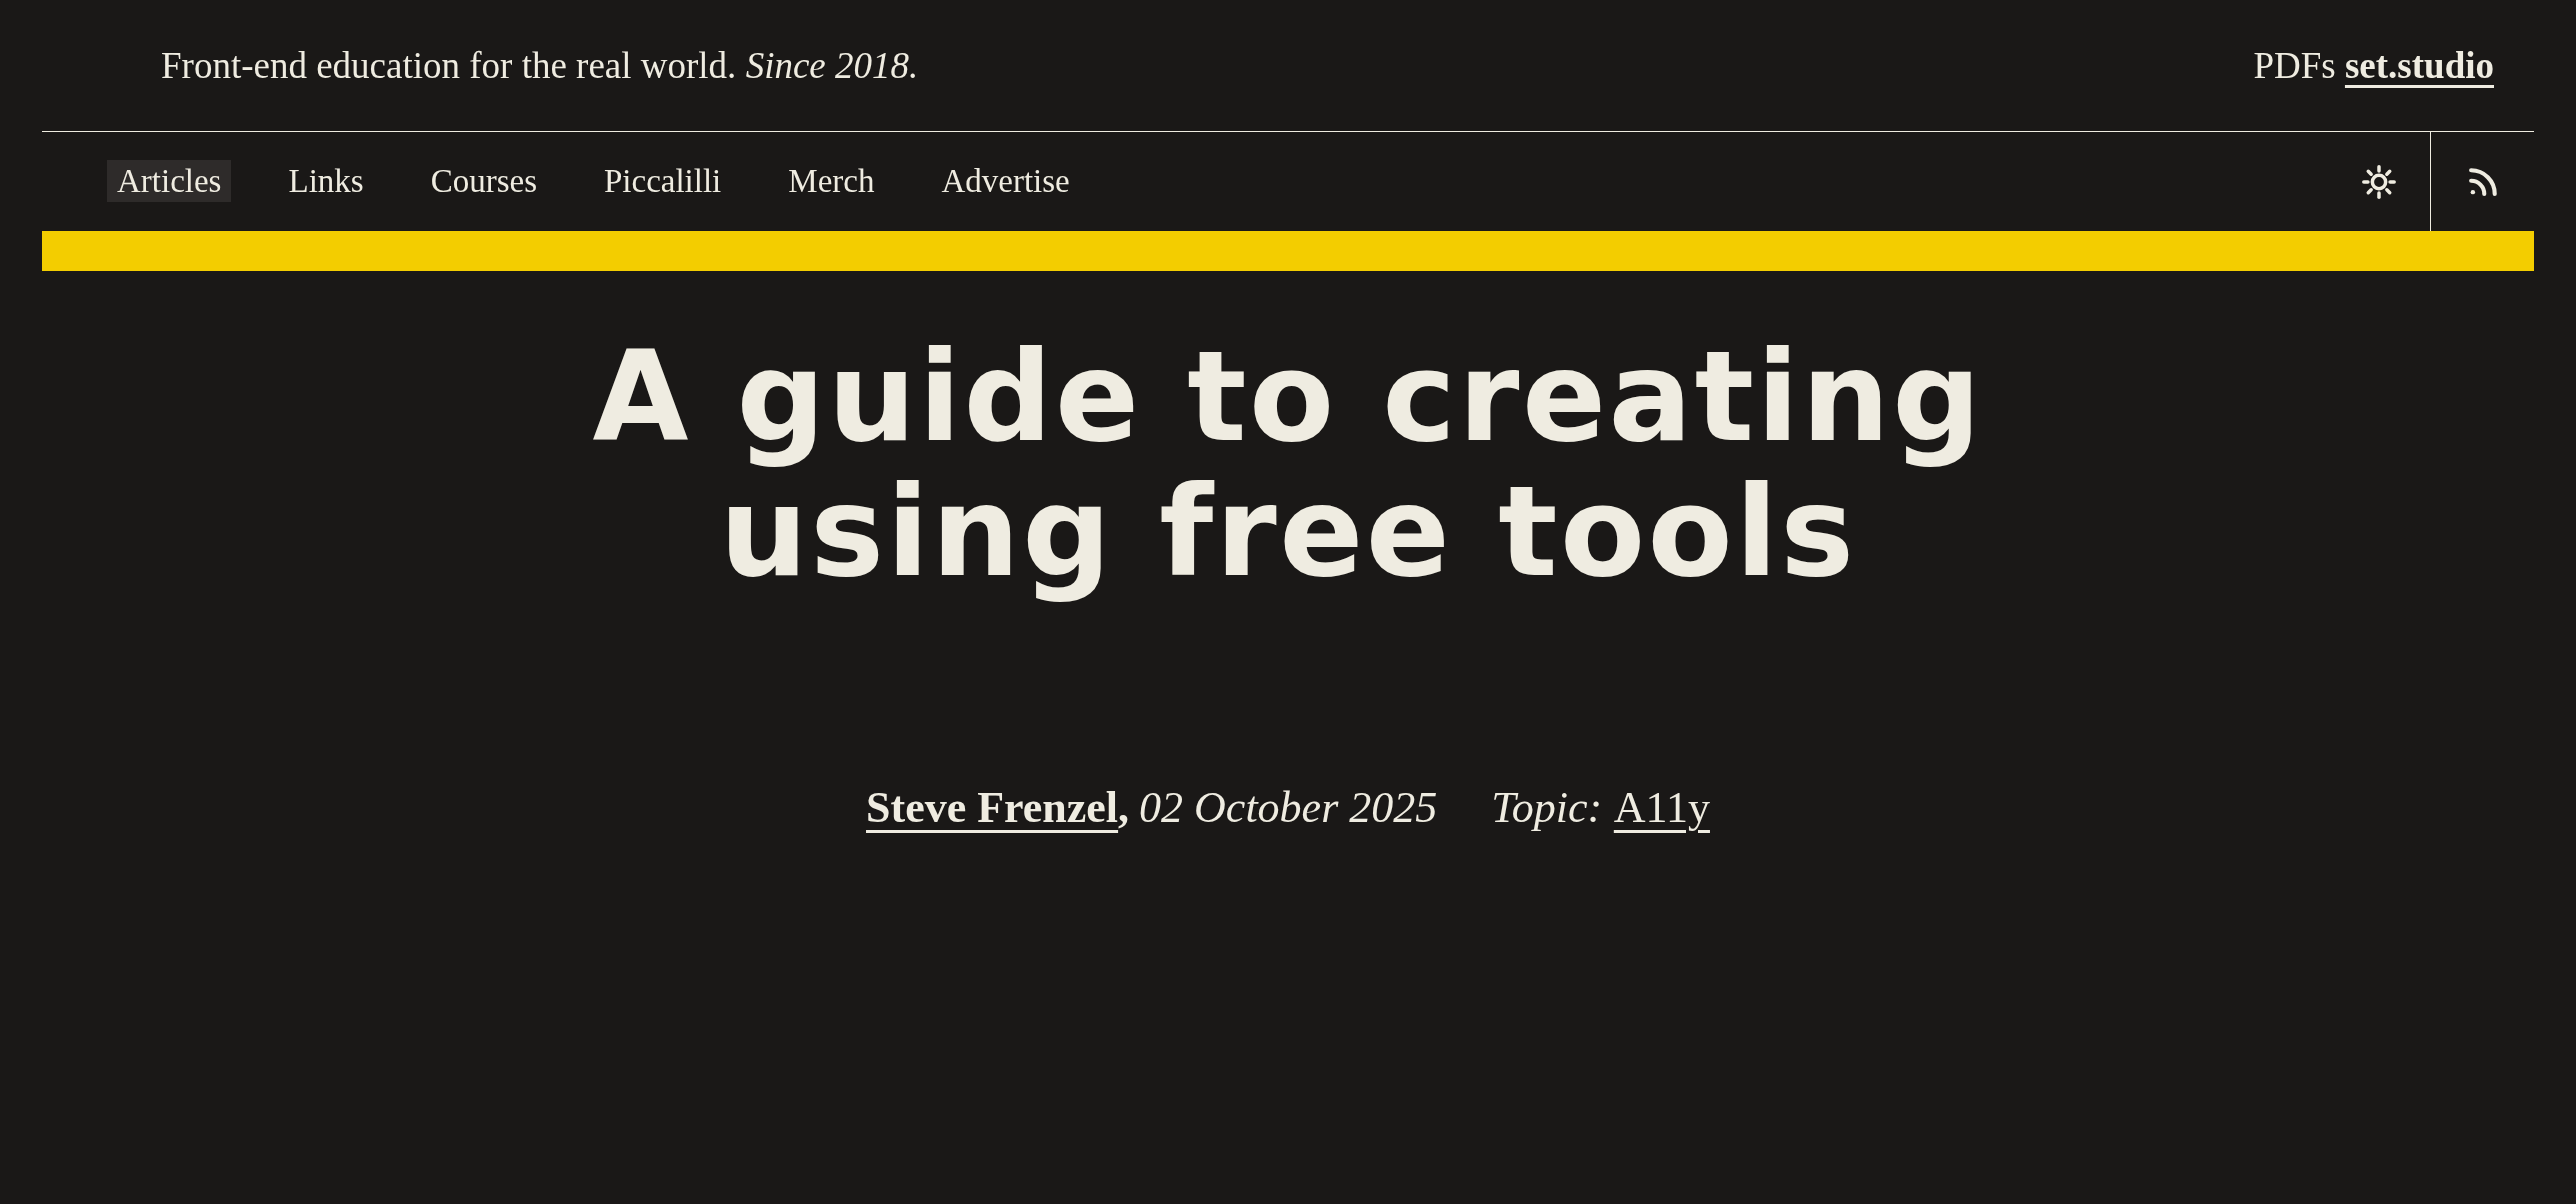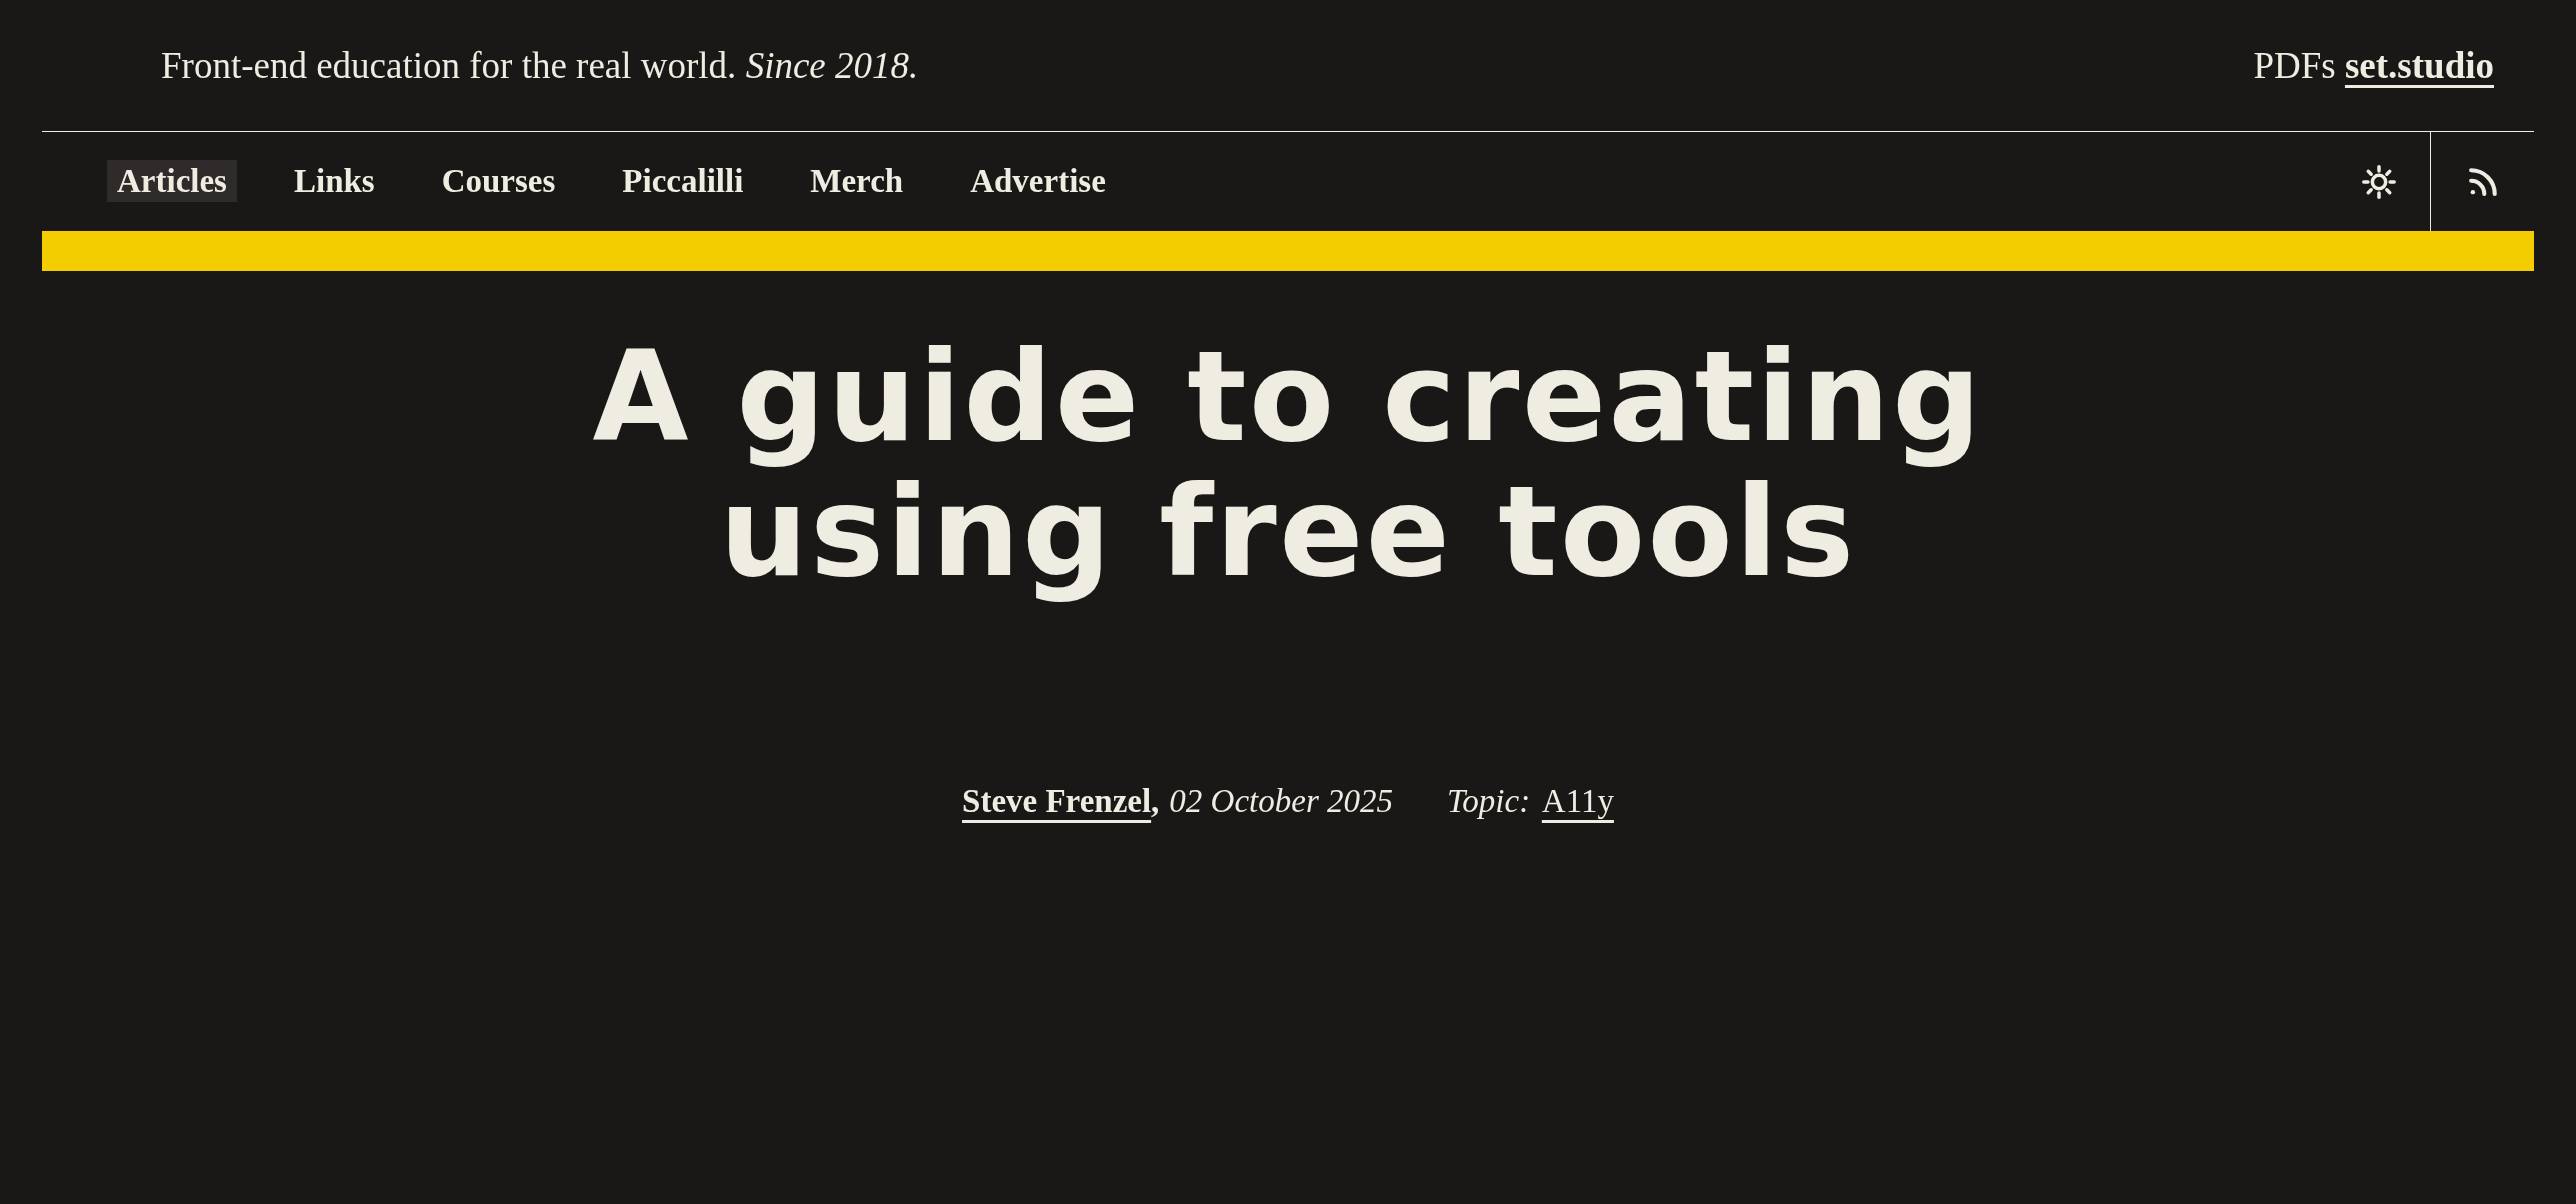--- a/index.html
+++ b/index.html
@@ -58,21 +58,21 @@
   }
   .nav ul {
     list-style: none;
     display: flex;
     align-items: center;
     gap: 47px;
     padding-left: 65px;
   }
   .nav a.nav-link {
     font-size: 33px;
-    font-weight: bold;
+    font-weight: normal;
     color: #efece1;
     text-decoration: none;
     padding: 3.3px 10px;
     white-space: nowrap;
   }
   .nav a.nav-link.active { background: #2e2b2a; }
   .nav-icons {
     margin-left: auto;
     display: flex;
     height: 100%;
@@ -101,21 +101,21 @@
     font-weight: bold;
     font-size: 124px;
     line-height: 135px;
     letter-spacing: 2.5px;
     color: #efece1;
     margin-top: 59px;
   }
   .article-title span { display: block; }
   .byline {
     margin-top: 182px;
-    font-size: 33px;
+    font-size: 44px;
     line-height: 1.2;
     white-space: nowrap;
   }
   .byline .author {
     font-weight: bold;
     color: #efece1;
     text-decoration: underline;
     text-decoration-thickness: 3.3px;
     text-underline-offset: 7.5px;
   }

